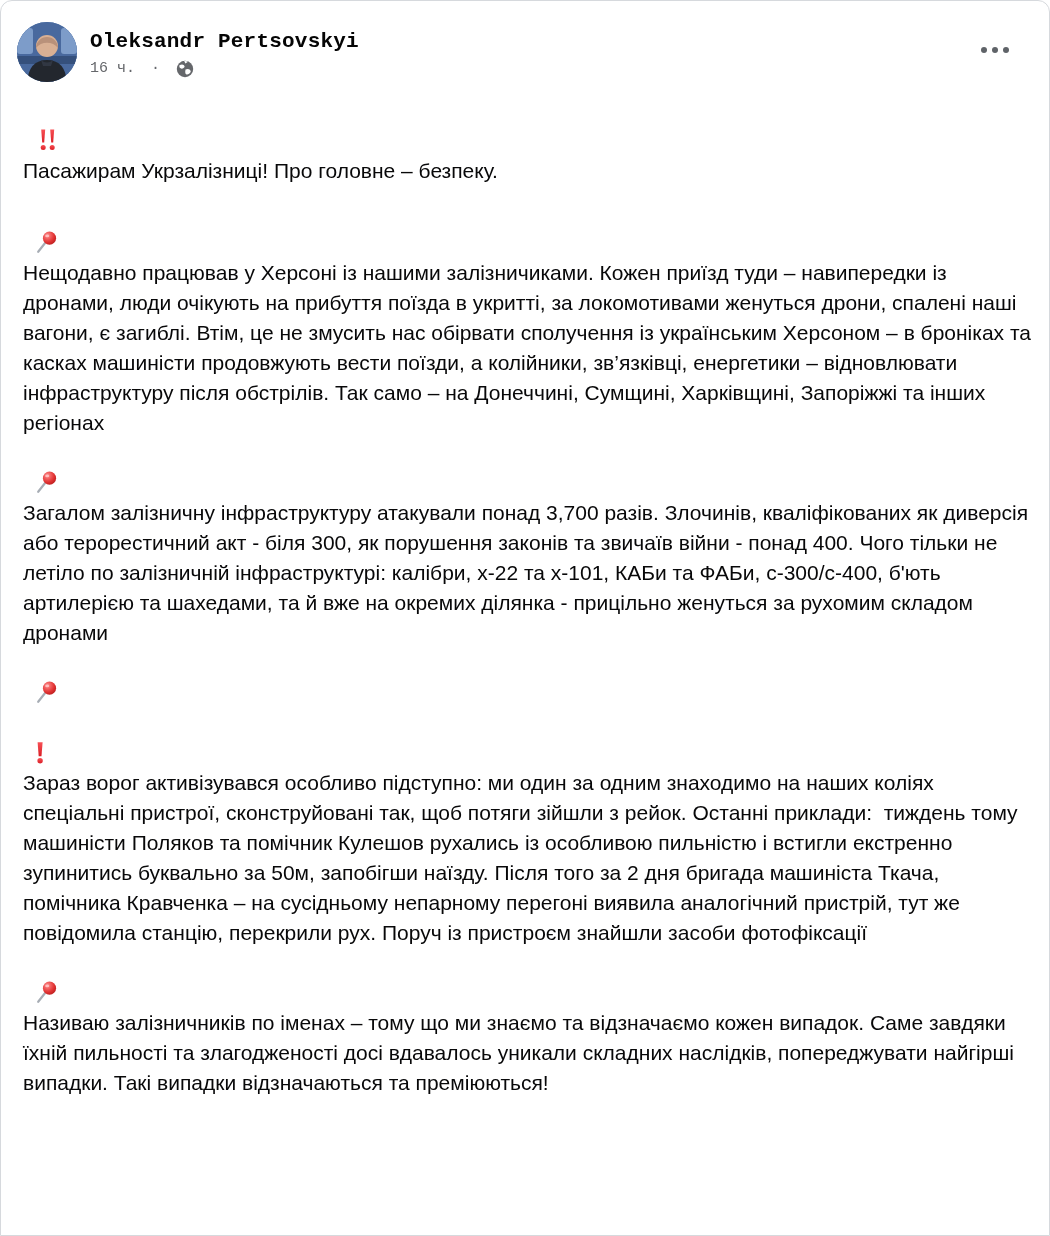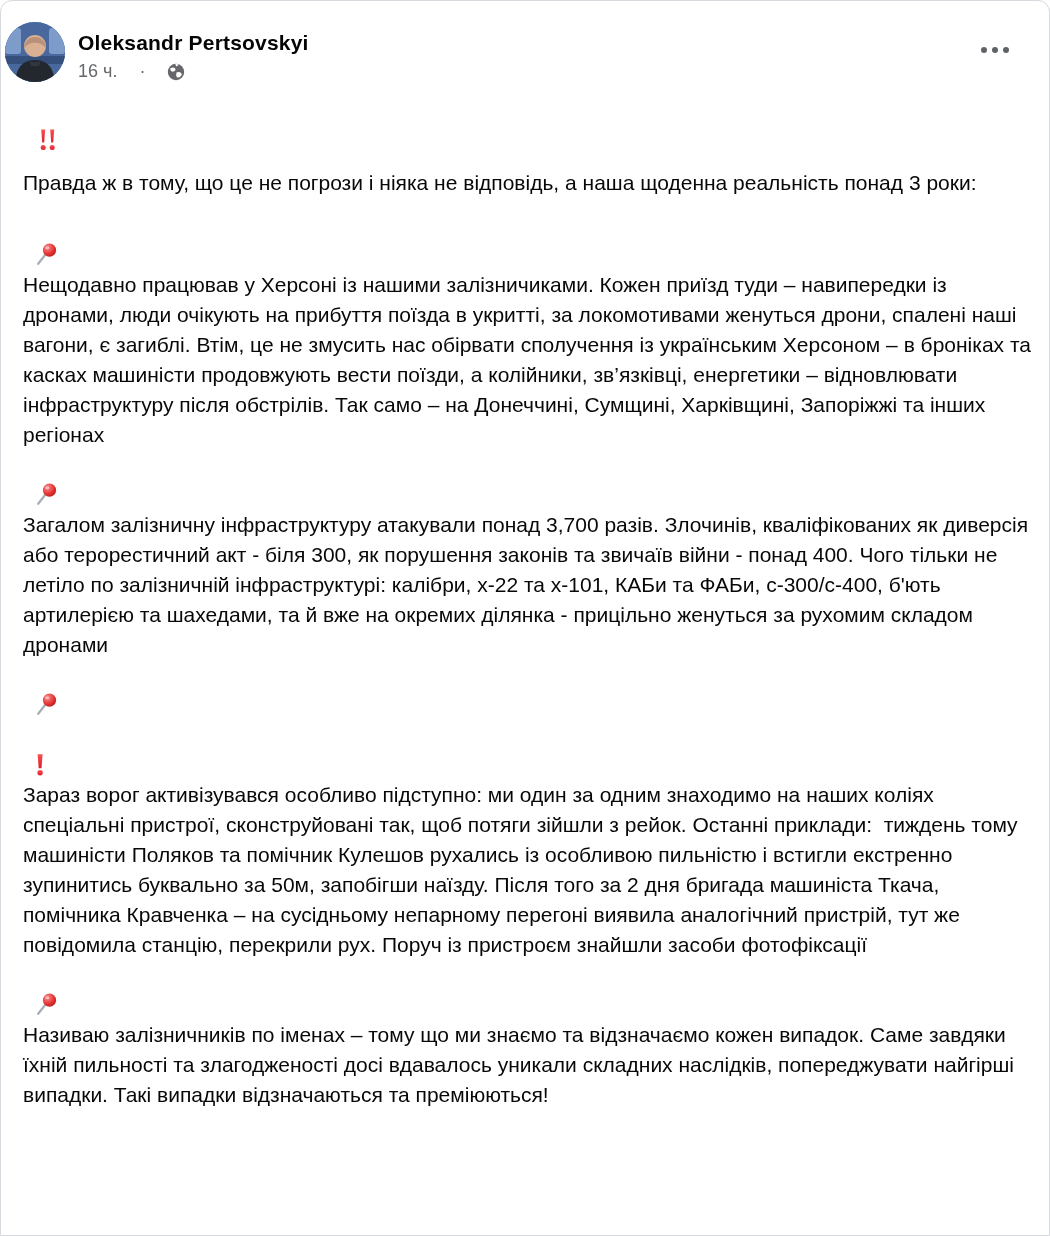--- a/index.html
+++ b/index.html
@@ -8,36 +8,36 @@
     width: 1050px;
     height: 1236px;
     box-sizing: border-box;
     background: #ffffff;
     border: 1px solid #d6d9dd;
     border-radius: 12px 12px 0 0;
     overflow: hidden;
     font-family: "Liberation Sans", "DejaVu Sans", sans-serif;
     color: #0a0a0a;
   }
-  .header { display: flex; align-items: flex-end; padding: 21px 20px 0 4px; }
+  .header { display: flex; align-items: center; padding: 21px 20px 0 16px; font-family: Liberation Mono, monospace; }
   .avatar {
     width: 60px; height: 60px; border-radius: 50%;
     overflow: hidden; flex-shrink: 0; cursor: pointer;
     background: linear-gradient(180deg, #6b8fc0 0%, #3f628f 100%);
     position: relative;
   }
   .avatar svg { display: block; }
   .header-info { margin-left: 13px; padding-top: 2px; }
   .author {
     font-size: 21px; font-weight: 700; color: #050505;
     letter-spacing: 0.2px; line-height: 26px; cursor: pointer;
   }
   .meta {
-    display: flex; align-items: center; gap: 22px;
-    margin-top: 5px; font-size: 18px; color: #65676b;
+    display: flex; align-items: center; gap: 16px;
+    margin-top: 5px; font-size: 15px; color: #65676b;
   }
   .meta .sep { color: #65676b; }
   .menu-dots {
     position: absolute; top: 42px; right: 36px;
     display: flex; gap: 5px; padding: 4px; cursor: pointer;
   }
   .menu-dots i { width: 6px; height: 6px; border-radius: 50%; background: #5f6368; }
   .post-body {
     padding: 14px 18px 0 22px;
     font-size: 21px;
@@ -98,22 +98,21 @@
       <linearGradient id="redg" x1="0" y1="0" x2="0" y2="1">
         <stop offset="0" stop-color="#f85156"></stop>
               <stop offset="1" stop-color="#dc1f27"></stop>
       </linearGradient>
     </defs>
     <path d="M6.2 2.5 h4 l-1 13 h-2 z" fill="url(#redg)"></path>
     <circle cx="8.2" cy="20.4" r="2.5" fill="url(#redg)"></circle>
     <path d="M15.2 2.5 h4 l-1 13 h-2 z" fill="url(#redg)"></path>
     <circle cx="17.2" cy="20.4" r="2.5" fill="url(#redg)"></circle>
   </svg>
-</p>
-      <p class="para gap"><span>Правда ж в тому, що це не погрози і ніяка не відповідь, а наша щоденна реальність понад 3 роки:</span></p>
+<span>Пасажирам Укрзалізниці! Про головне – безпеку.</span></p>
       <p class="para">
   <svg class="em-icon" width="25" height="25" viewBox="0 0 25 25">
     <defs>
       <radialGradient id="ping" cx="0.35" cy="0.3" r="0.9">
         <stop offset="0" stop-color="#ff8d8d"></stop>
               <stop offset="0.55" stop-color="#e23333"></stop>
               <stop offset="1" stop-color="#a51212"></stop>
       </radialGradient>
     </defs>
     <line x1="10.5" y1="12.5" x2="3.2" y2="21.8" stroke="#a7adb5" stroke-width="2.2" stroke-linecap="round"></line>

